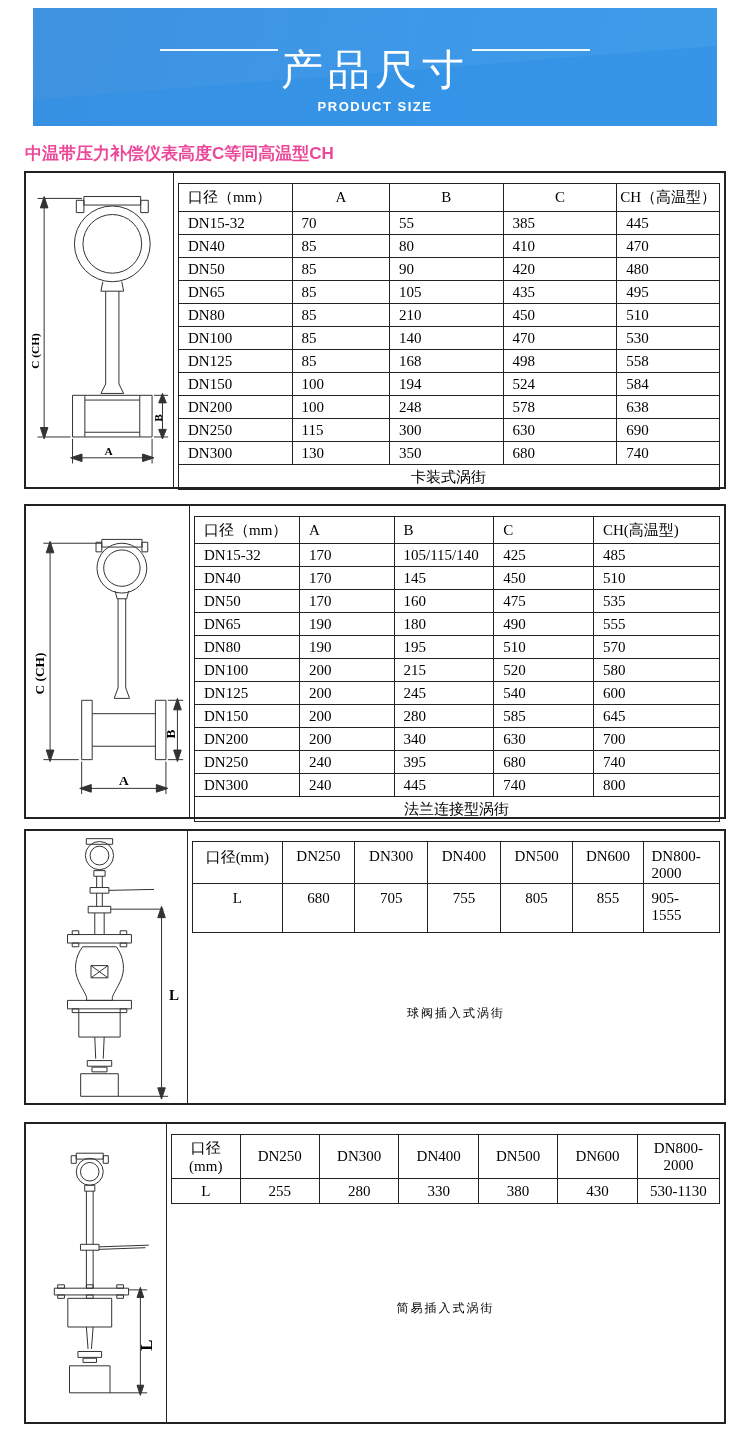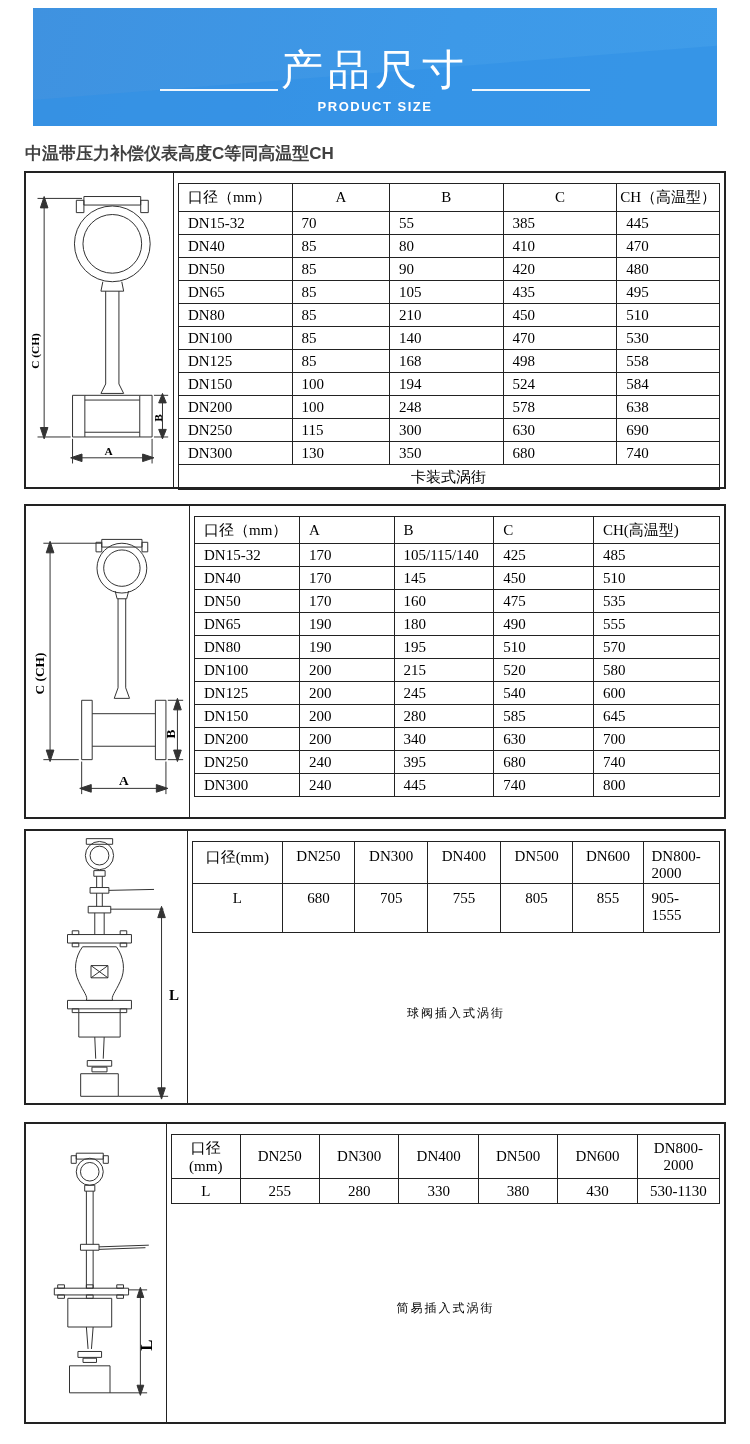--- a/index.html
+++ b/index.html
@@ -9,27 +9,27 @@
   .banner{
     margin:8px 33px 0 33px;height:118px;position:relative;overflow:hidden;
     background:linear-gradient(105deg,#3f92e0 0%,#3d99e8 60%,#3f9ce9 100%);
   }
   .banner::after{
     content:"";position:absolute;left:0;top:0;right:0;bottom:0;
     clip-path:polygon(0 78%,100% 32%,100% 100%,0 100%);
     background:#2f8fe6;opacity:.55;
   }
   .banner-inner{position:relative;z-index:2;height:100%;display:flex;flex-direction:column;align-items:center;justify-content:center;padding-top:4px;}
-  .banner-title-row{display:flex;align-items:flex-end;gap:3px;margin-top:20px;}
+  .banner-title-row{display:flex;align-items:flex-start;gap:3px;margin-top:20px;}
   .banner-line{width:118px;height:2px;background:rgba(255,255,255,.92);}
   .banner-title{font-family:"Liberation Sans","DejaVu Sans",sans-serif;color:#fff;font-size:42px;font-weight:500;letter-spacing:5px;line-height:1;margin:0;}
   .banner-sub{font-family:"Liberation Sans","DejaVu Sans",sans-serif;color:#fff;font-size:13px;letter-spacing:1.5px;margin-top:8px;font-weight:600;}
 
   
-  .note{font-family:"Liberation Sans","DejaVu Sans",sans-serif;font-weight:700;font-size:17px;margin:16px 10px 6px 25px;color:#404040;}
+  .note{font-family:"Liberation Sans","DejaVu Sans",sans-serif;font-weight:700;font-size:17px;margin:16px 10px 6px 25px;color:#ec4899;}
 
   
   .tbox{margin-left:24px;margin-right:24px;border:2px solid #222;display:flex;box-sizing:border-box;background:#fff;}
   .tbox.s1{margin-top:6px;height:318px;}
   .tbox.s2{margin-top:15px;height:315px;}
   .tbox.s3{margin-top:10px;height:276px;}
   .tbox.s4{margin-top:17px;height:302px;}
   .figcell{border-right:1px solid #222;display:flex;align-items:center;justify-content:center;box-sizing:border-box;}
   .s1 .figcell{width:148px;}
   .s2 .figcell{width:164px;}
@@ -343,20 +343,23 @@
             <td>680</td>
             <td>740</td>
           </tr>
           <tr>
             <td>DN300</td>
             <td>240</td>
             <td>445</td>
             <td>740</td>
             <td>800</td>
           </tr>
+          <tr class="caption-row">
+            <td colspan="5">法兰连接型涡街</td>
+          </tr>
         </tbody>
       </table>
   </div>
 </div>
 
 <div class="tbox s3">
   <div class="figcell">
     <svg width="156" height="268" viewBox="0 0 160 285" stroke="#333" fill="none" stroke-width="1">
 
       <rect x="58" y="6" width="28" height="6"></rect>

